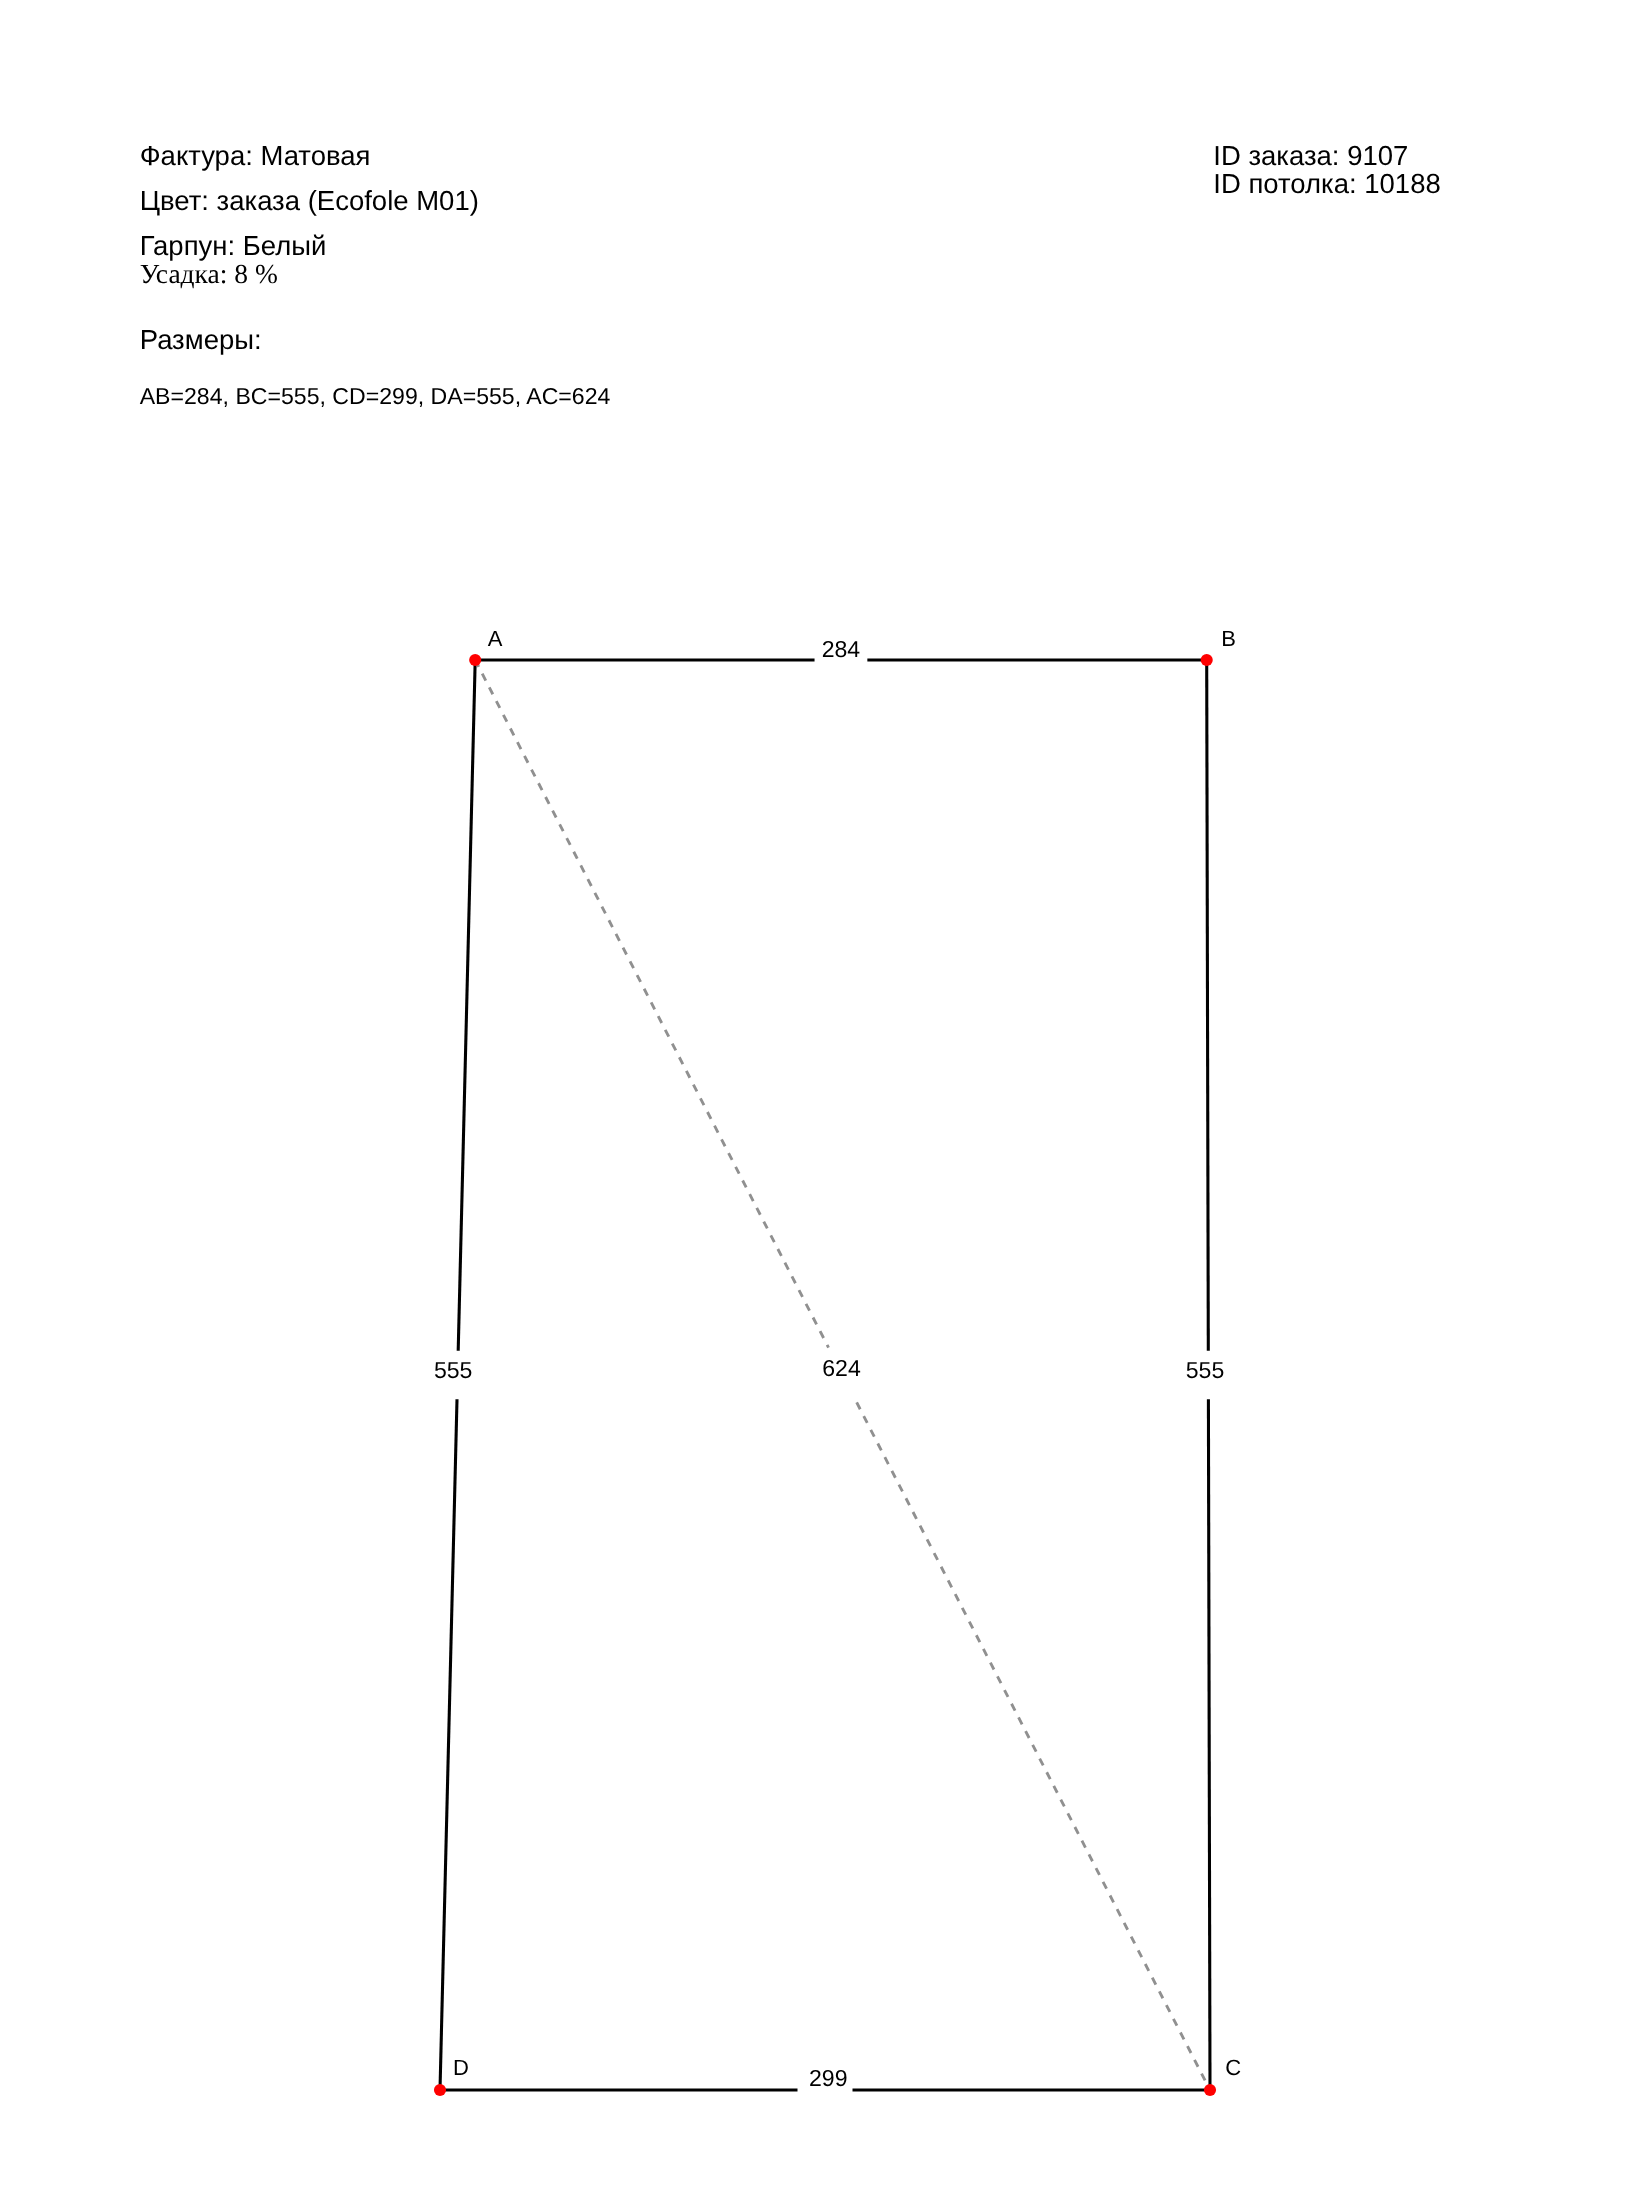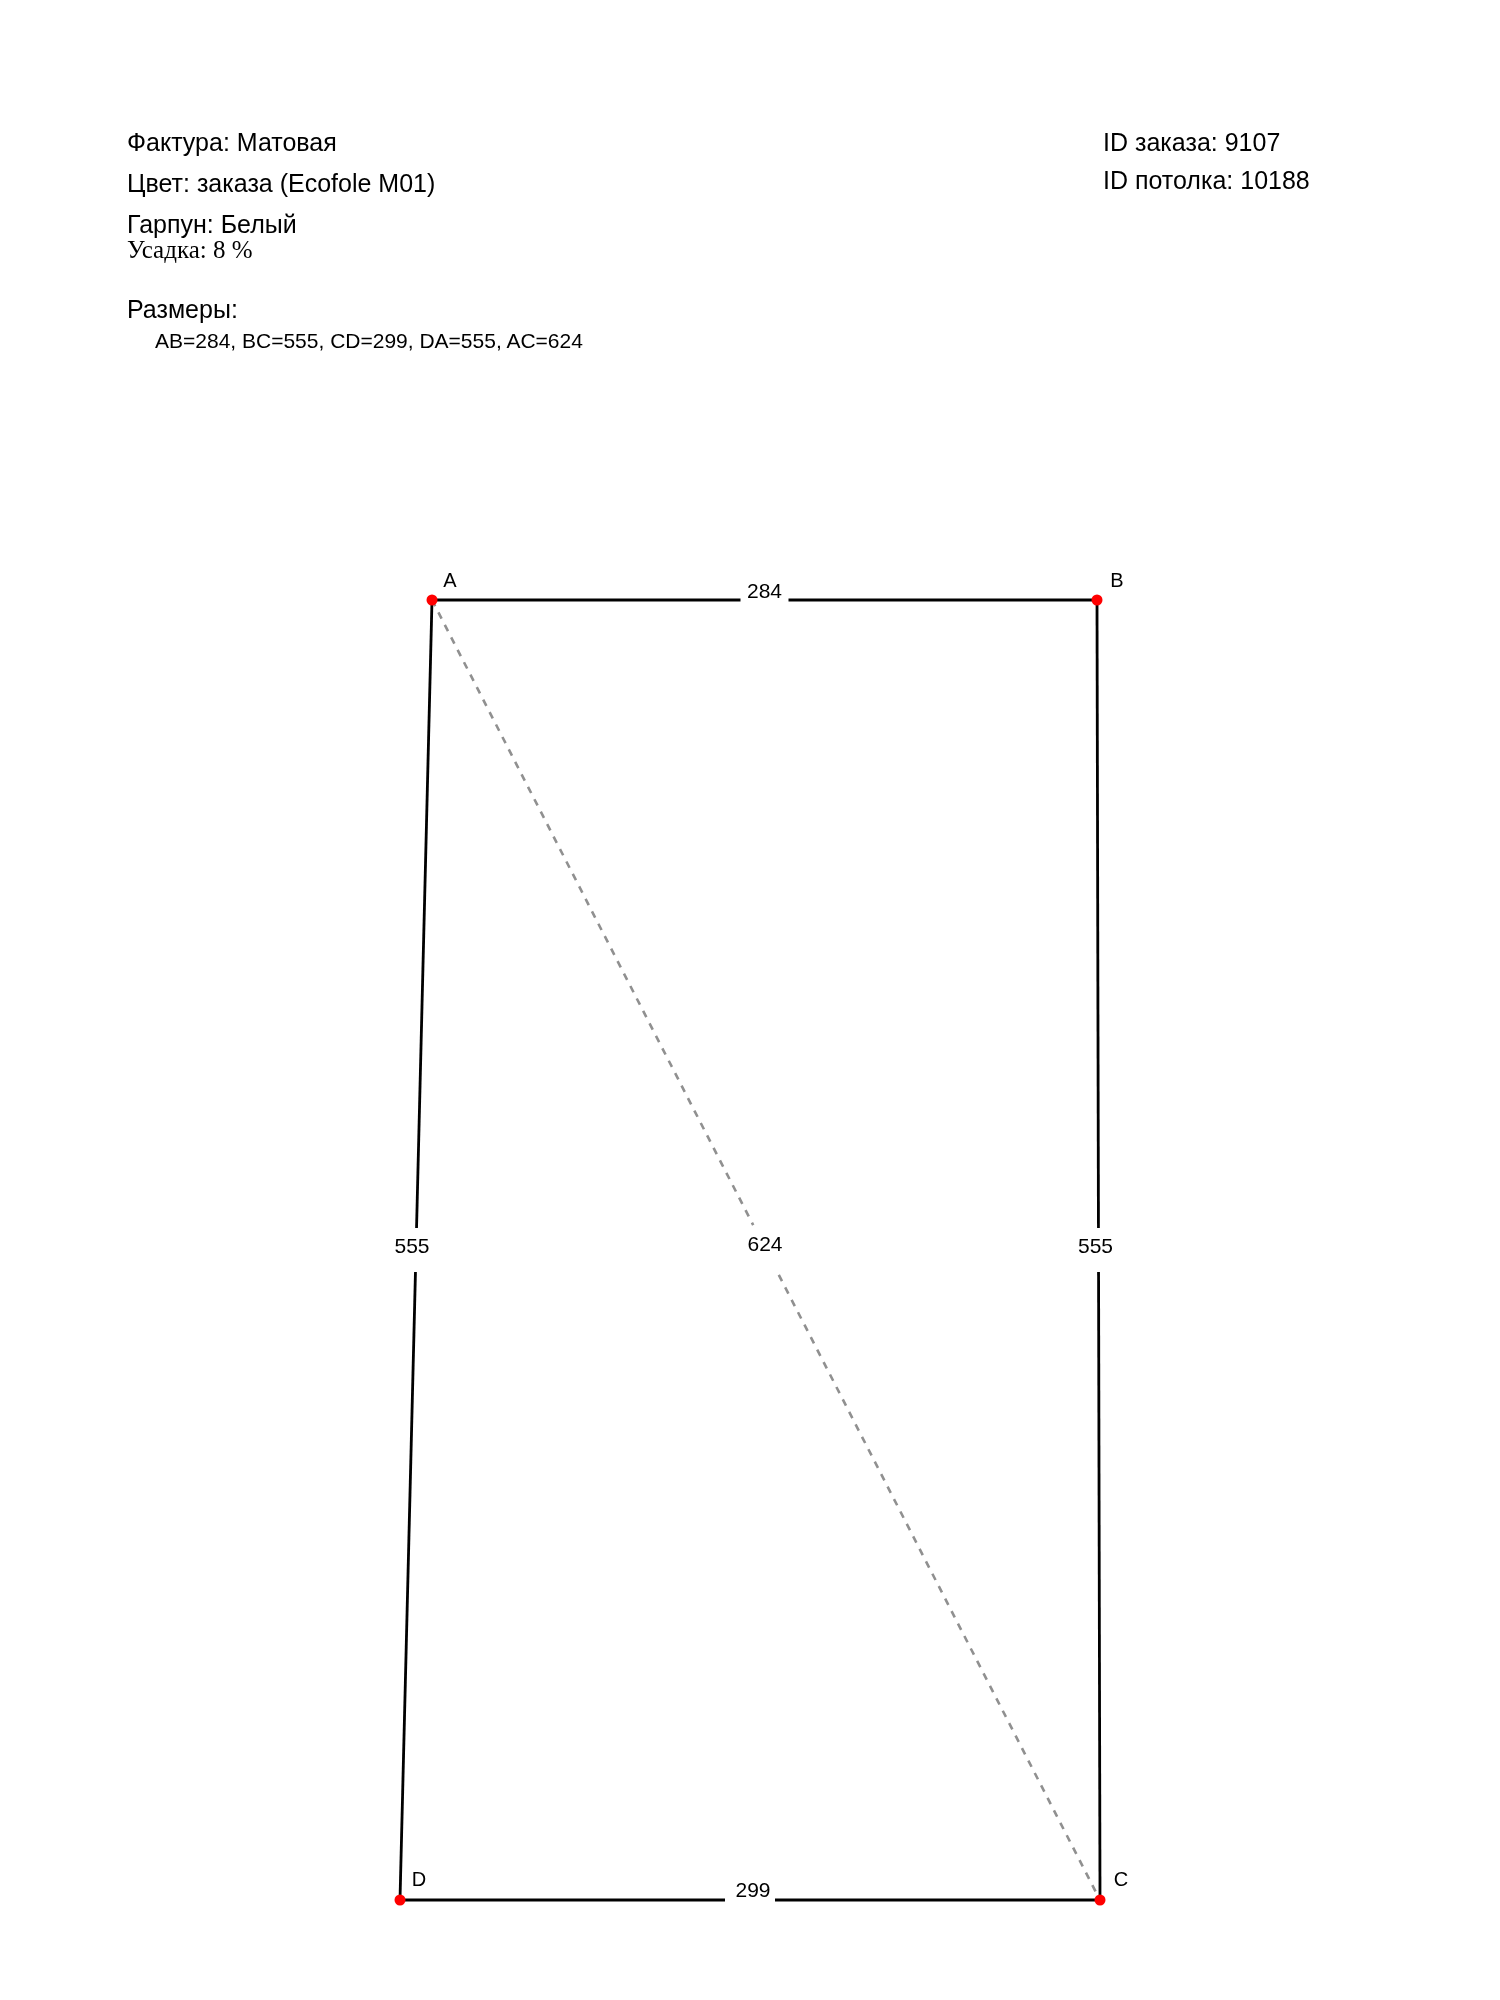--- a/index.html
+++ b/index.html
@@ -20,23 +20,23 @@
     position: absolute;
     white-space: nowrap;
     font-size: 25px;
     line-height: 29px;
   }
   .line-texture   { left: 127px;  top: 128px; }
   .line-color     { left: 127px;  top: 169px; }
   .line-harpoon   { left: 127px;  top: 210px; }
   .line-shrinkage { left: 127px;  top: 235px; font-family: Liberation Serif, serif; }
   .line-sizes-title  { left: 127px; top: 295px; text-align: right; }
-  .line-sizes-values { left: 127px; top: 328px; font-size: 21px; line-height: 25px; margin-left: 28px; }
+  .line-sizes-values { left: 127px; top: 348px; font-size: 21px; line-height: 25px; }
   .line-order-id   { left: 1103px; top: 128px; }
-  .line-ceiling-id { left: 1103px; top: 166px; }
+  .line-ceiling-id { left: 1103px; top: 153px; }
 
   svg.diagram {
     position: absolute;
     left: 0;
     top: 0;
     width: 1500px;
     height: 2000px;
   }
   .edge-label {
     font-family: "Liberation Sans", sans-serif;

